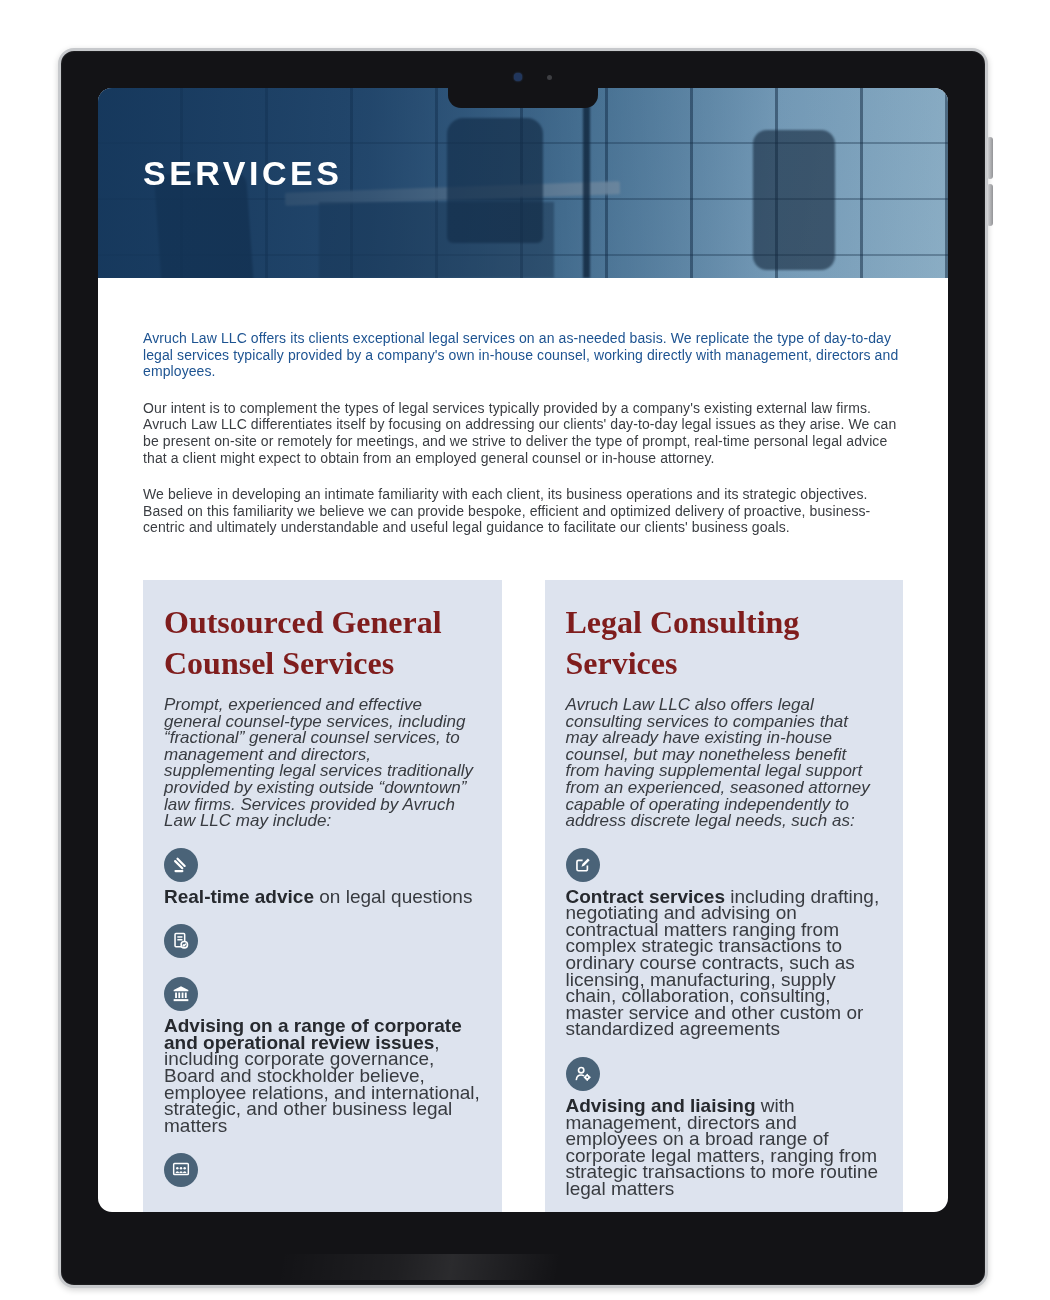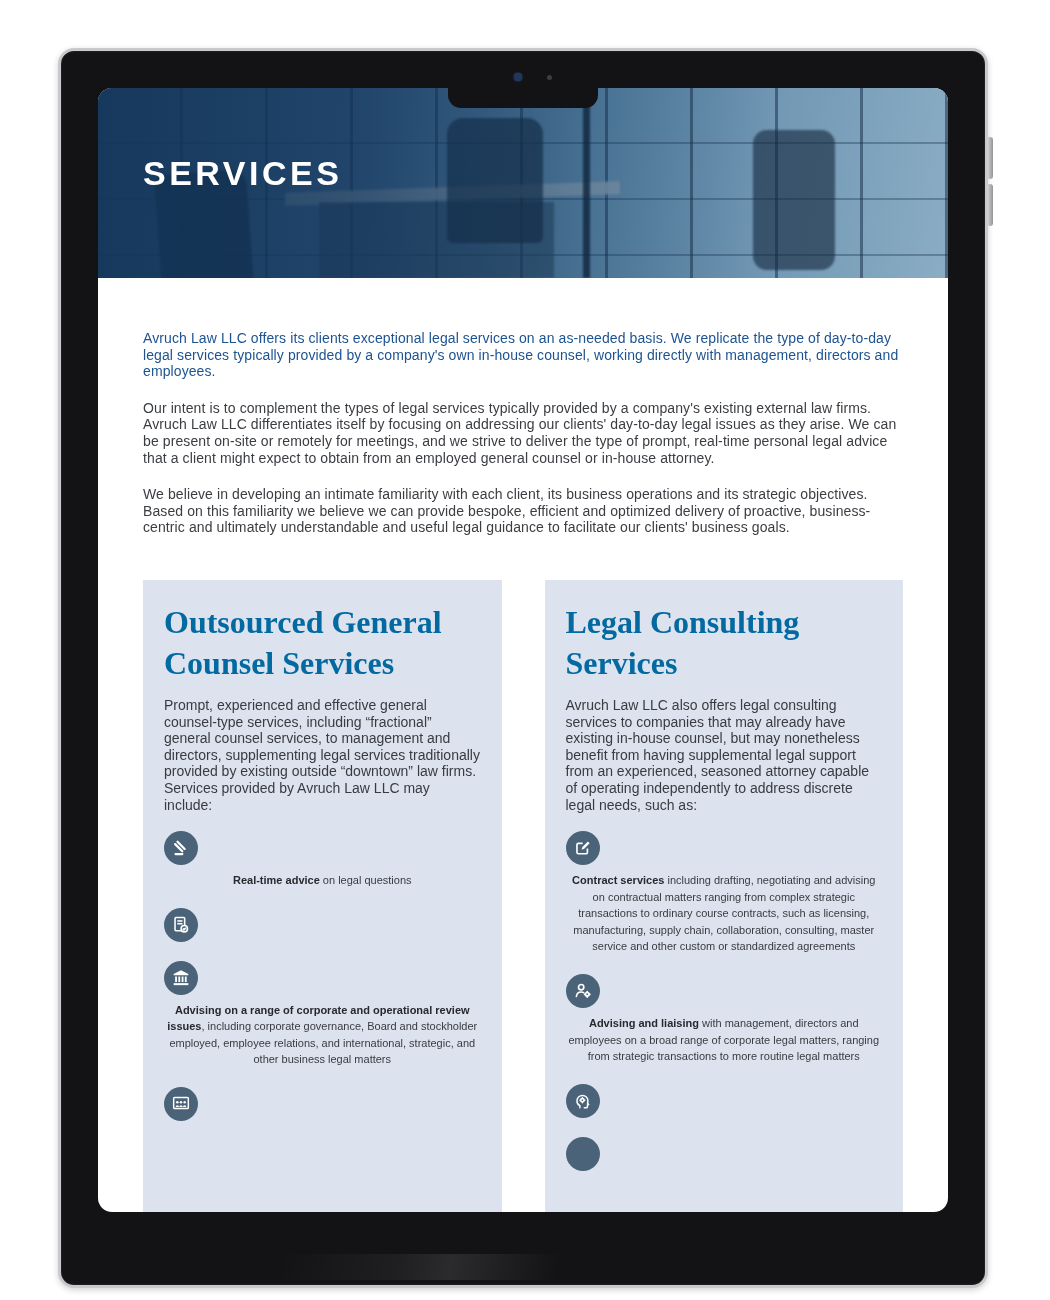--- a/index.html
+++ b/index.html
@@ -62,30 +62,30 @@
     font-size:34px;font-weight:bold;letter-spacing:3.5px;
   }
   
   .content{padding:52px 45px 0;}
   .para{font-size:14px;line-height:16.6px;color:#3a3d42;margin:0 0 20px;letter-spacing:.1px;}
   .para.lead{color:#1d5391;}
   .columns{display:flex;gap:43px;margin-top:44px;}
   .col{flex:1;background:#dde3ee;padding:22px 21px 60px;min-height:700px;box-sizing:border-box;}
   .col h2{
     font-family:"Liberation Serif", serif;font-weight:700;
-    font-size:32px;line-height:41px;color:#0369a1;margin:0 0 13px;
-  }
-  .col-intro{font-size:14px;line-height:16.6px;color:#383b40;margin:0 0 18px;}
+    font-size:32px;line-height:41px;color:#7f1d1d;margin:0 0 13px;
+  }
+  .col-intro{font-size:17px;line-height:16.6px;color:#383b40;margin:0 0 18px;font-style:italic;}
   .item{margin-bottom:19px;}
   .icon-circle{
     width:34px;height:34px;border-radius:50%;background:#4a6378;
     display:flex;align-items:center;justify-content:center;margin-bottom:7px;
   }
   .icon-circle svg{width:22px;height:22px;display:block;}
-  .item-text{font-size:11px;line-height:16.6px;color:#383b40;margin:0;text-align:center;}
+  .item-text{font-size:19px;line-height:16.6px;color:#383b40;margin:0;}
   .item-text .b{font-weight:bold;color:#26292e;}
 </style>
 </head>
 <body>
 
 <div class="device">
   <div class="notch"></div>
   <div class="cam-dot main"></div>
   <div class="cam-dot small"></div>
   <div class="side-btn b1"></div>
@@ -145,21 +145,21 @@
             <div class="icon-circle">
               <svg viewBox="0 0 24 24" fill="#ffffff">
                 <path d="M12 3.6l8 3.9v1.6H4V7.5z"></path>
                 <rect x="5.6" y="10.4" width="2" height="6"></rect>
                 <rect x="9.1" y="10.4" width="2" height="6"></rect>
                 <rect x="12.7" y="10.4" width="2" height="6"></rect>
                 <rect x="16.2" y="10.4" width="2" height="6"></rect>
                 <rect x="4" y="17.6" width="16" height="2.2"></rect>
               </svg>
             </div>
-            <p class="item-text"><span class="b">Advising on a range of corporate and operational review issues</span><span>, including corporate governance, Board and stockholder employed, employee relations, and international, strategic, and other business legal matters</span></p>
+            <p class="item-text"><span class="b">Advising on a range of corporate and operational review issues</span><span>, including corporate governance, Board and stockholder believe, employee relations, and international, strategic, and other business legal matters</span></p>
           </div>
 
           <div class="item">
             <div class="icon-circle">
               <svg viewBox="0 0 24 24" fill="none" stroke="#ffffff" stroke-width="1.6">
                 <rect x="4" y="5" width="16" height="12" rx="1"></rect>
                 <g fill="#ffffff" stroke="none">
                   <circle cx="8" cy="10" r="1.35"></circle>
                     <circle cx="12" cy="10" r="1.35"></circle>
                     <circle cx="16" cy="10" r="1.35"></circle>

